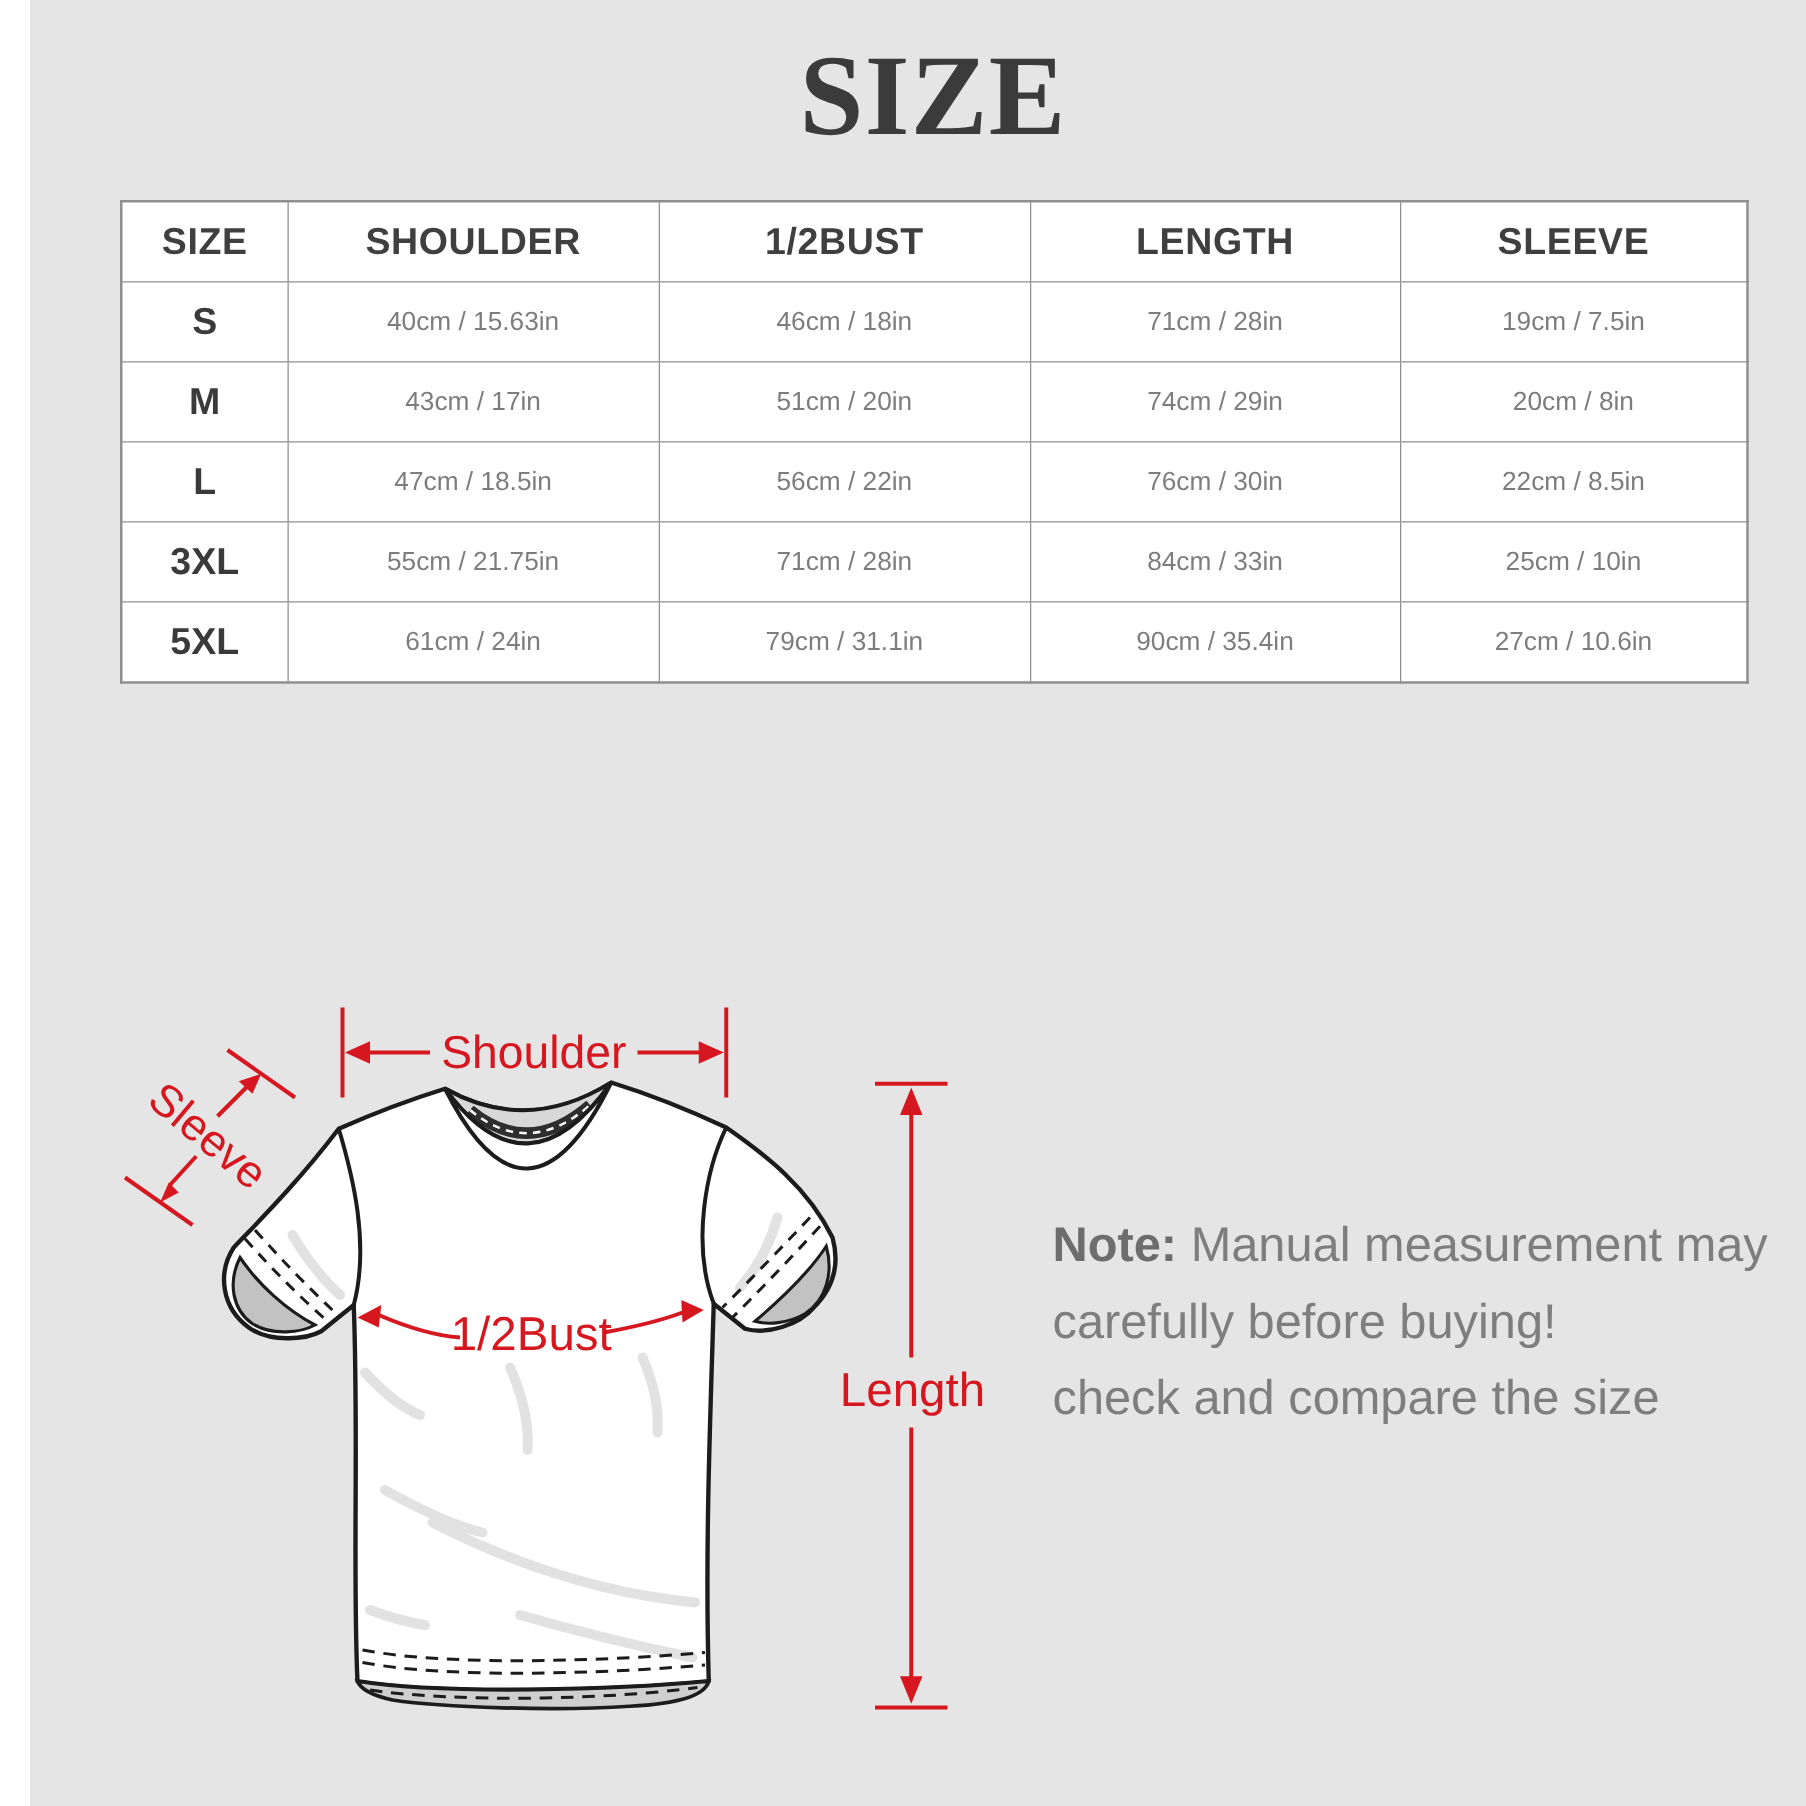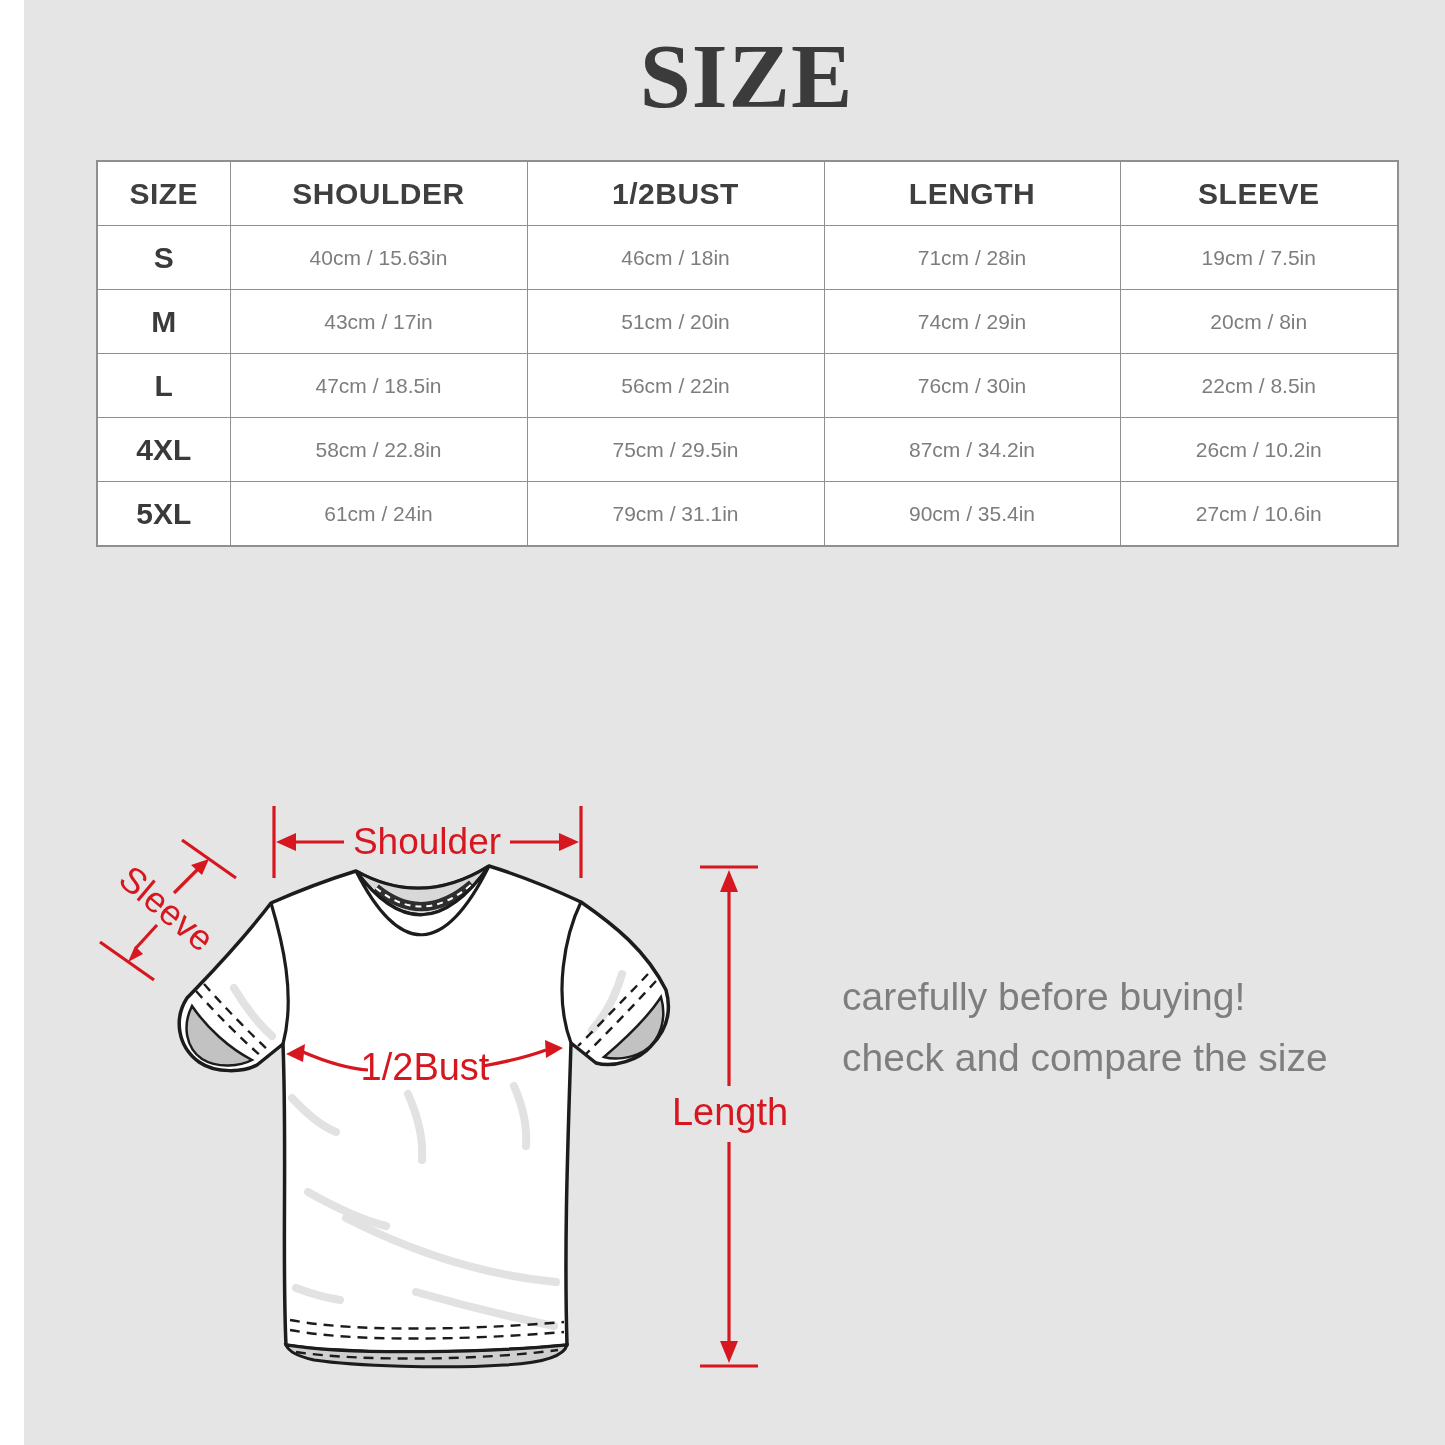--- a/index.html
+++ b/index.html
@@ -61,25 +61,25 @@
           <td>20cm / 8in</td>
         </tr>
         <tr>
           <td class="row-label">L</td>
           <td>47cm / 18.5in</td>
           <td>56cm / 22in</td>
           <td>76cm / 30in</td>
           <td>22cm / 8.5in</td>
         </tr>
         <tr>
-          <td class="row-label">4XL</td>
-          <td>58cm / 22.8in</td>
-          <td>75cm / 29.5in</td>
-          <td>87cm / 34.2in</td>
-          <td>26cm / 10.2in</td>
+          <td class="row-label">3XL</td>
+          <td>55cm / 21.75in</td>
+          <td>71cm / 28in</td>
+          <td>84cm / 33in</td>
+          <td>25cm / 10in</td>
         </tr>
         <tr>
           <td class="row-label">5XL</td>
           <td>61cm / 24in</td>
           <td>79cm / 31.1in</td>
           <td>90cm / 35.4in</td>
           <td>27cm / 10.6in</td>
         </tr>
       </tbody>
   </table>
@@ -173,17 +173,18 @@
     </g>
     <g fill="#d7171f" stroke="none" font-family="Liberation Sans, sans-serif">
       <text x="403" y="854" font-size="37" text-anchor="middle">Shoulder</text>
       <text x="143" y="921" font-size="36" text-anchor="middle" transform="rotate(40 143 908)">Sleeve</text>
       <text x="401" y="1080" font-size="38" text-anchor="middle">1/2Bust</text>
       <text x="706" y="1125" font-size="38" text-anchor="middle">Length</text>
     </g>
   </svg>
 
   <div class="note">
+    <div><b>Note:</b> <span>Manual measurement may</span></div>
     <div>carefully before buying!</div>
     <div>check and compare the size</div>
   </div>
 
 </div>
 
 </body></html>

